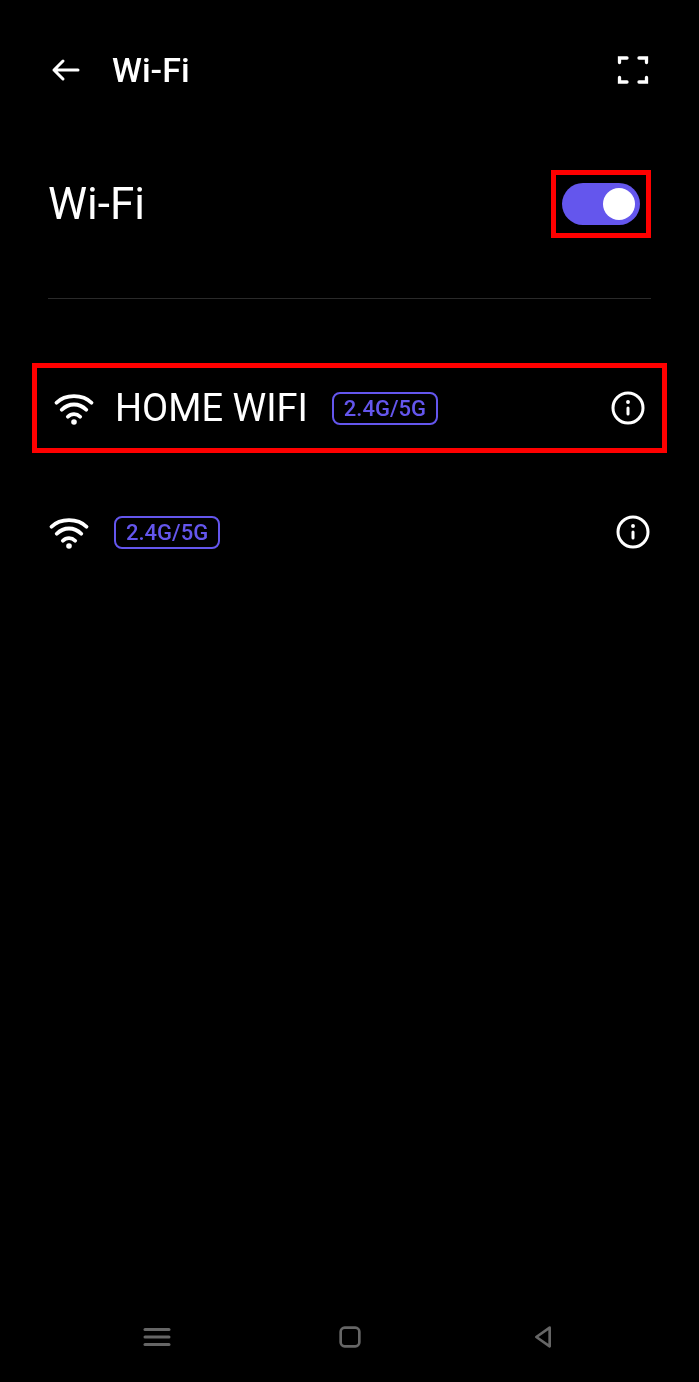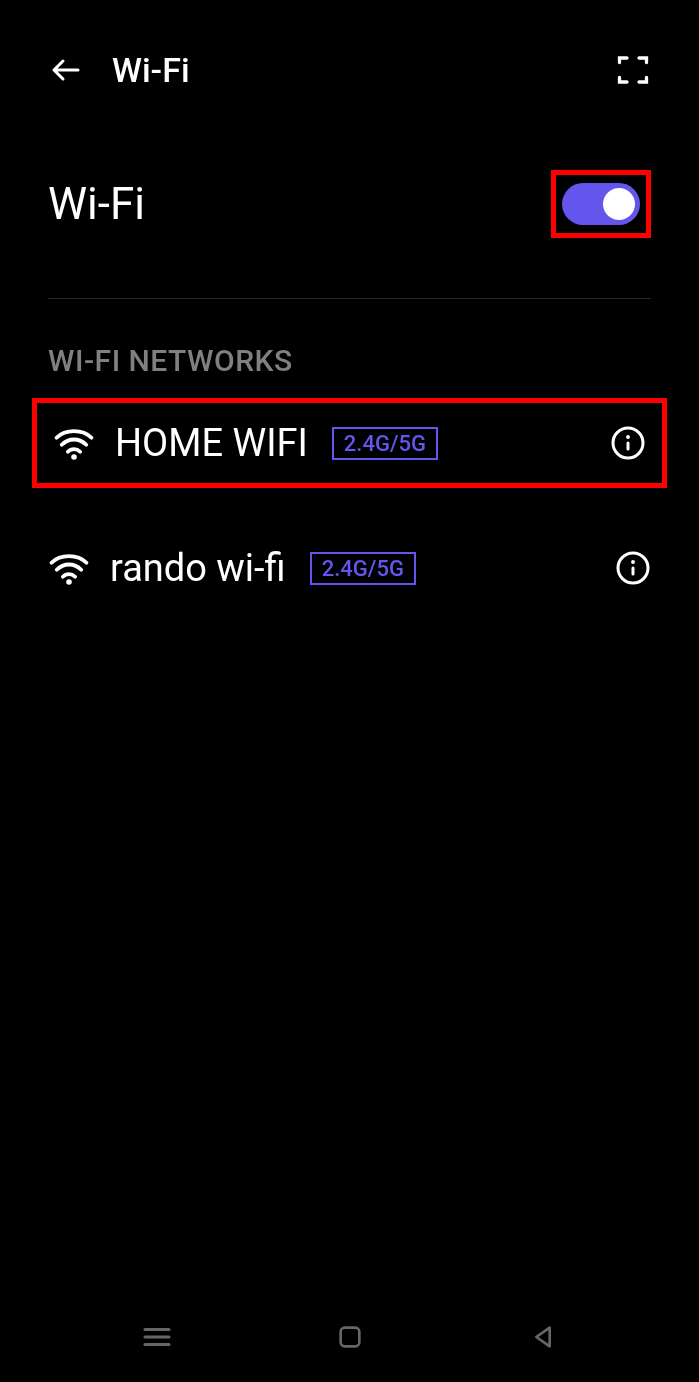--- a/index.html
+++ b/index.html
@@ -124,21 +124,21 @@
     .network-name {
       font-size: 38px;
       font-weight: 400;
       color: #ffffff;
     }
     .band-badge {
       font-size: 22px;
       font-weight: 500;
       color: #6456ED;
       border: 2px solid #6456ED;
-      border-radius: 0;
+      border-radius: 8px;
       padding: 2px 10px;
       margin-left: 4px;
     }
     .info-icon {
       width: 36px;
       height: 36px;
       margin-left: auto;
       flex-shrink: 0;
       cursor: pointer;
     }
@@ -186,21 +186,20 @@
   <div class="toggle-highlight">
     <div class="toggle">
       <div class="toggle-knob"></div>
     </div>
   </div>
 </div>
 
 <div class="divider"></div>
 
 <div class="networks-header">
-  <div class="networks-label">WI-FI NETWORKS</div>
 </div>
 
 <div class="network-item highlighted">
   <div class="wifi-signal-icon">
     <svg viewBox="0 0 24 24" width="42" height="42">
       <path d="M2 9 C7 4 17 4 22 9" stroke="#ffffff" stroke-width="2.2" fill="none" stroke-linecap="round"></path>
       <path d="M5 13 C9 9 15 9 19 13" stroke="#ffffff" stroke-width="2.2" fill="none" stroke-linecap="round"></path>
       <path d="M8.5 17 C10.5 15 13.5 15 15.5 17" stroke="#ffffff" stroke-width="2.2" fill="none" stroke-linecap="round"></path>
       <circle cx="12" cy="20" r="1.6" fill="#ffffff"></circle>
     </svg>
@@ -220,21 +219,20 @@
 
 <div class="network-item">
   <div class="wifi-signal-icon">
     <svg viewBox="0 0 24 24" width="42" height="42">
       <path d="M2 9 C7 4 17 4 22 9" stroke="#ffffff" stroke-width="2.2" fill="none" stroke-linecap="round"></path>
       <path d="M5 13 C9 9 15 9 19 13" stroke="#ffffff" stroke-width="2.2" fill="none" stroke-linecap="round"></path>
       <path d="M8.5 17 C10.5 15 13.5 15 15.5 17" stroke="#ffffff" stroke-width="2.2" fill="none" stroke-linecap="round"></path>
       <circle cx="12" cy="20" r="1.6" fill="#ffffff"></circle>
     </svg>
   </div>
-  <div class="network-name">rando wi-fi</div>
   <div class="band-badge">2.4G/5G</div>
   <div class="info-icon">
     <svg viewBox="0 0 24 24" width="36" height="36">
       <circle cx="12" cy="12" r="10" stroke="#ffffff" stroke-width="2" fill="none"></circle>
       <circle cx="12" cy="8" r="1.3" fill="#ffffff"></circle>
       <rect x="11" y="11" width="2" height="6" fill="#ffffff" rx="1"></rect>
     </svg>
   </div>
 </div>
 

